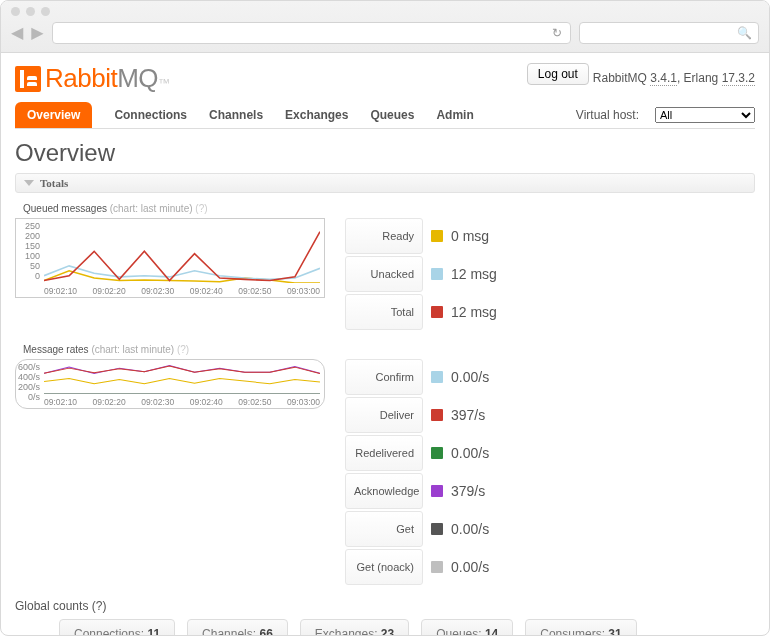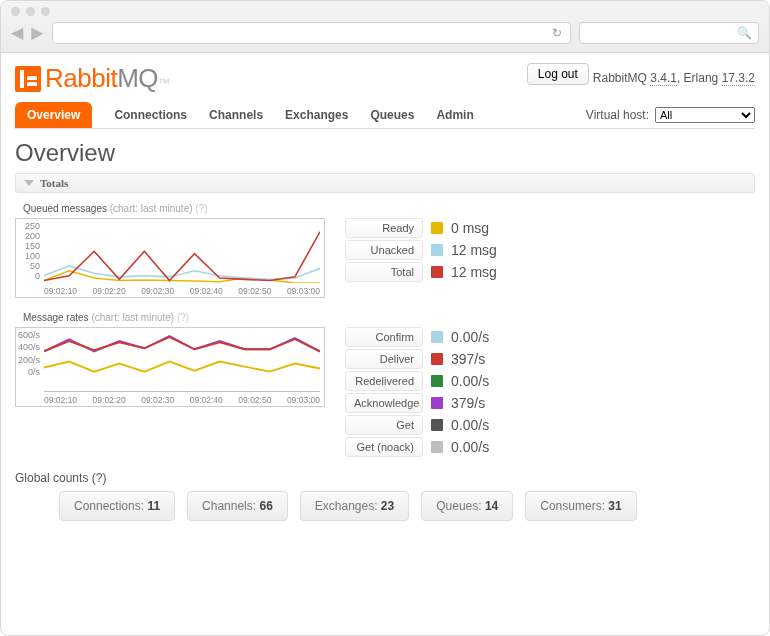--- a/index.html
+++ b/index.html
@@ -41,42 +41,42 @@
   .logo-text b{color:#f60;font-weight:400;}
   .hdr-right{display:flex;align-items:flex-end;gap:4px;}
   .btn{background:linear-gradient(#fff,#f3f3f3);border:1px solid #ccc;border-radius:4px;padding:3px 10px;font-size:12px;cursor:pointer;}
   .ver{font-size:12px;color:#555;}
   .ver .u{border-bottom:1px dotted #999;text-align:right;}
   
   .tabrow{display:flex;align-items:center;border-bottom:1px solid #ddd;margin-top:8px;}
   .tabs{display:flex;gap:22px;align-items:center;}
   .tab{padding:6px 0 6px;font-weight:bold;color:#555;cursor:pointer;font-size:12px;}
   .tab.active{background:#f60;color:#fff;padding:6px 12px;border-radius:6px 6px 0 0;}
-  .vhost{margin-left:auto;display:flex;align-items:center;gap:6px;font-size:12px;color:#555;}
+  .vhost{margin-left:auto;display:flex;align-items:center;gap:16px;font-size:12px;color:#555;}
   .vhost select{font-size:11px;width:100px;}
   h1{font-size:24px;font-weight:normal;color:#555;margin:10px 0 6px;}
   
   .secbar{background:linear-gradient(#fafafa,#efefef);border:1px solid #e2e2e2;border-radius:3px;padding:3px 8px;font-size:11px;font-weight:bold;color:#666;display:flex;align-items:center;gap:6px;margin-bottom:10px;font-family:Liberation Serif, serif;}
   .caret{width:0;height:0;border-left:5px solid transparent;border-right:5px solid transparent;border-top:6px solid #bbb;}
   .subhdr{font-size:10px;color:#555;margin:4px 8px;}
   .subhdr .muted{color:#aaa;}
   .subhdr .q{color:#ccc;}
   .row{display:flex;gap:20px;margin-bottom:14px;}
   
   .chart{border:1px solid #ccc;width:310px;position:relative;padding:3px 4px 0 28px;}
   .chart.small{height:80px;}
-  .chart.med{height:80px;}
+  .chart.med{height:50px;border-radius:12px;}
   .yaxis{position:absolute;left:0;top:0;bottom:27px;width:26px;display:flex;flex-direction:column;justify-content:space-between;text-align:right;font-size:9px;color:#888;padding:2px 2px;}
   .plot{position:absolute;left:28px;right:4px;top:3px;bottom:14px;}
   .plot svg{width:100%;height:100%;display:block;}
   .xaxis{position:absolute;left:28px;right:4px;bottom:1px;display:flex;justify-content:space-between;font-size:8.5px;color:#888;}
   
   .legend{display:flex;flex-direction:column;gap:2px;}
   .lg{display:flex;align-items:center;gap:8px;font-size:12px;color:#555;}
-  .lg .lbl{width:78px;text-align:right;background:linear-gradient(#fff,#f6f6f6);border:1px solid #e6e6e6;border-radius:3px;padding:3px 8px;font-size:11px;}
+  .lg .lbl{width:78px;text-align:right;background:linear-gradient(#fff,#f6f6f6);border:1px solid #e6e6e6;border-radius:3px;padding:11px 8px;font-size:11px;}
   .sw{width:12px;height:12px;border-radius:1px;}
   .val{font-size:14px;color:#555;}
   
   .gc{display:flex;gap:12px;margin-top:6px;padding-left:44px;}
   .gc .pill{background:linear-gradient(#fafafa,#ececec);border:1px solid #ddd;border-radius:4px;padding:7px 14px;font-size:12px;color:#777;}
   .gc .pill b{color:#444;font-weight:bold;}
   .gclabel{font-size:12px;color:#555;margin:6px 0 2px;}
 </style>
 </head>
 <body>

